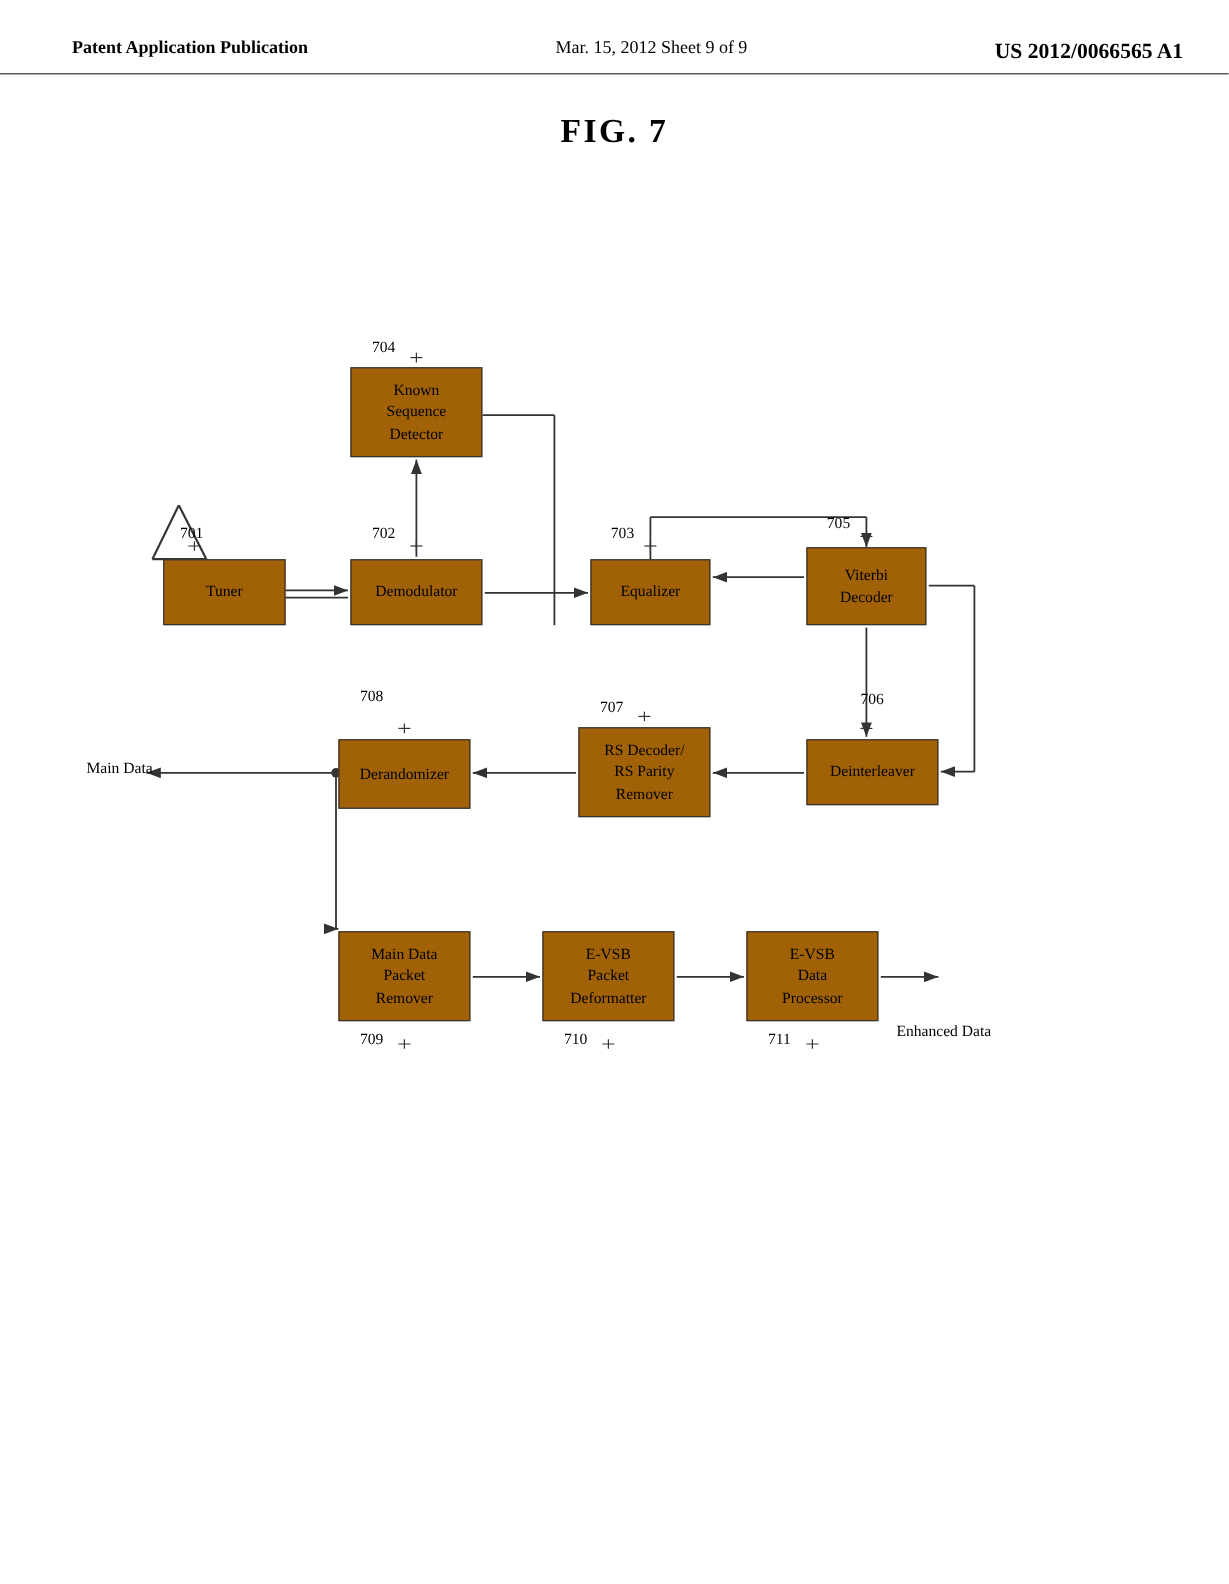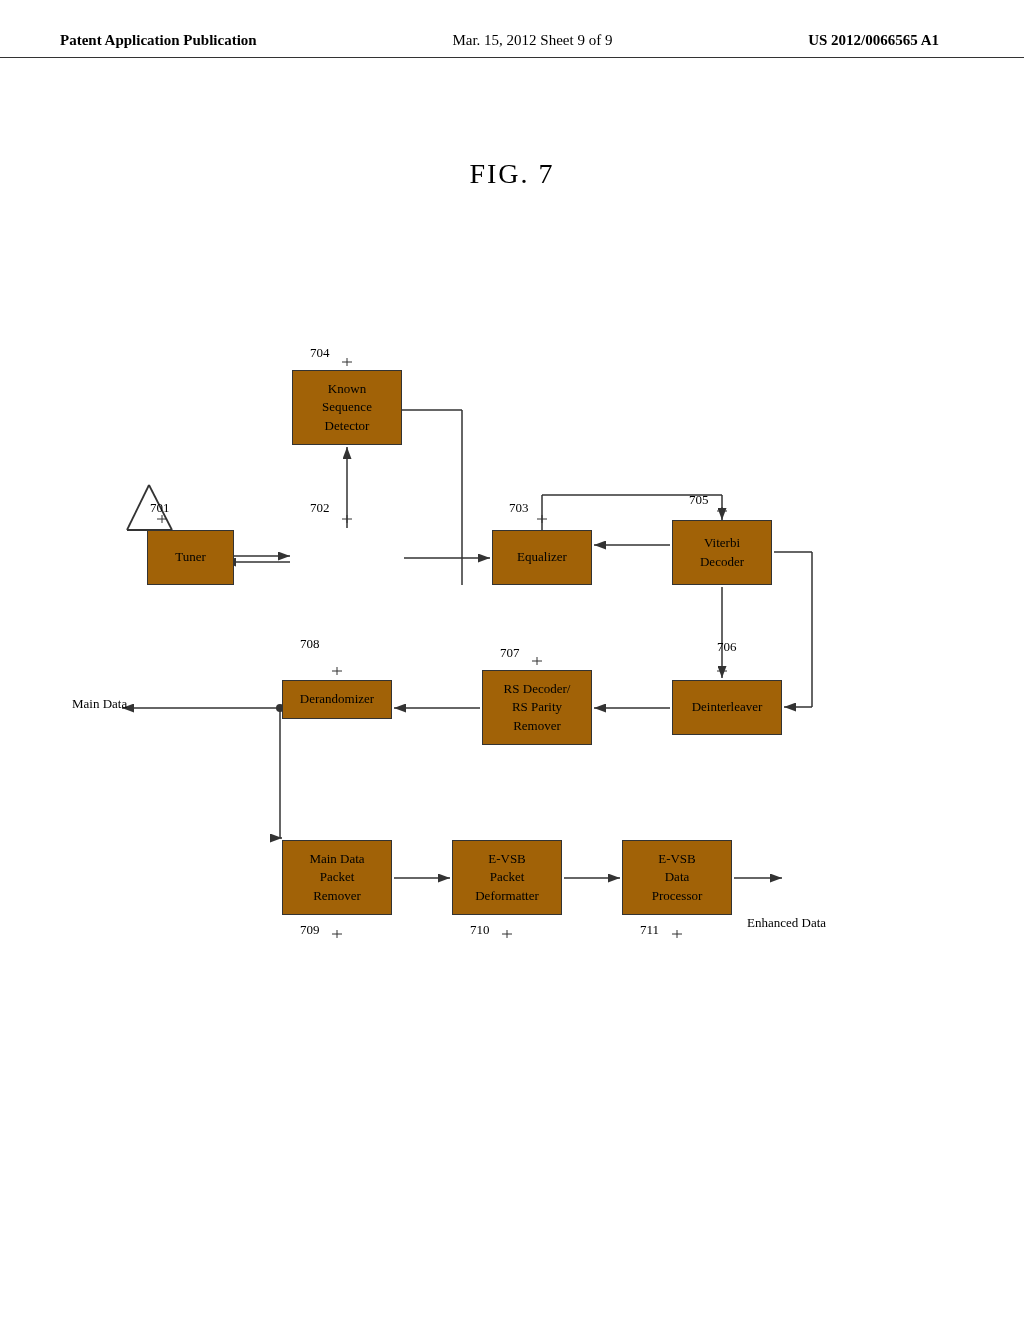--- a/index.html
+++ b/index.html
@@ -10,43 +10,43 @@
       min-height: 1320px;
       position: relative;
       overflow-x: hidden;
     }
 
     
     .patent-header {
       display: flex;
       justify-content: space-between;
       align-items: flex-start;
-      padding: 32px 85px 0 60px;
+      padding: 32px 38px 0 60px;
       border-bottom: 1px solid #333;
       padding-bottom: 8px;
     }
     .patent-header-left {
       font-size: 15px;
       font-weight: bold;
     }
     .patent-header-center {
       font-size: 15px;
       text-align: center;
     }
     .patent-header-right {
-      font-size: 15px;
+      font-size: 18px;
       font-weight: bold;
     }
 
     
     .fig-title {
       text-align: center;
       font-size: 28px;
-      font-weight: normal;
-      margin-top: 100px;
+      font-weight: bold;
+      margin-top: 32px;
       letter-spacing: 2px;
     }
 
     
     .diagram {
       position: relative;
       width: 900px;
       margin: 40px auto 0 auto;
       height: 820px;
     }
@@ -178,24 +178,27 @@
 
   <svg style="position:absolute; left:60px; top:250px; width:55px; height:65px;" viewBox="0 0 55 65" xmlns="http://www.w3.org/2000/svg">
 
     <line x1="27" y1="5" x2="5" y2="50" stroke="#333" stroke-width="1.8"></line>
     <line x1="27" y1="5" x2="50" y2="50" stroke="#333" stroke-width="1.8"></line>
     <line x1="5" y1="50" x2="50" y2="50" stroke="#333" stroke-width="1.8"></line>
 
     <line x1="27" y1="50" x2="27" y2="62" stroke="#333" stroke-width="1.8"></line>
   </svg>
 
-  <div class="box" style="left:85px; top:300px; width:87px; height:55px;">
+  <div class="box" style="left:74px; top:300px; width:102px; height:55px;">
     <span>Tuner</span>
   </div>
 
+  <div class="box" style="left:230px; top:300px; width:110px; height:55px;">
+    <span>Demodulator</span>
+  </div>
 
   <div class="box" style="left:230px; top:140px; width:110px; height:75px;">
     <span style="white-space:pre-line">Known
 Sequence
 Detector</span>
   </div>
 
   <div class="box" style="left:430px; top:300px; width:100px; height:55px;">
     <span>Equalizer</span>
   </div>
@@ -208,21 +211,21 @@
     <span style="white-space:pre-line">Viterbi
 Decoder</span>
   </div>
 
   <div class="box" style="left:420px; top:440px; width:110px; height:75px;">
     <span style="white-space:pre-line">RS Decoder/
 RS Parity
 Remover</span>
   </div>
 
-  <div class="box" style="left:220px; top:450px; width:110px; height:39px;">
+  <div class="box" style="left:220px; top:450px; width:110px; height:58px;">
     <span>Derandomizer</span>
   </div>
 
   <div class="box" style="left:220px; top:610px; width:110px; height:75px;">
     <span style="white-space:pre-line">Main Data
 Packet
 Remover</span>
   </div>
 
   <div class="box" style="left:390px; top:610px; width:110px; height:75px;">

